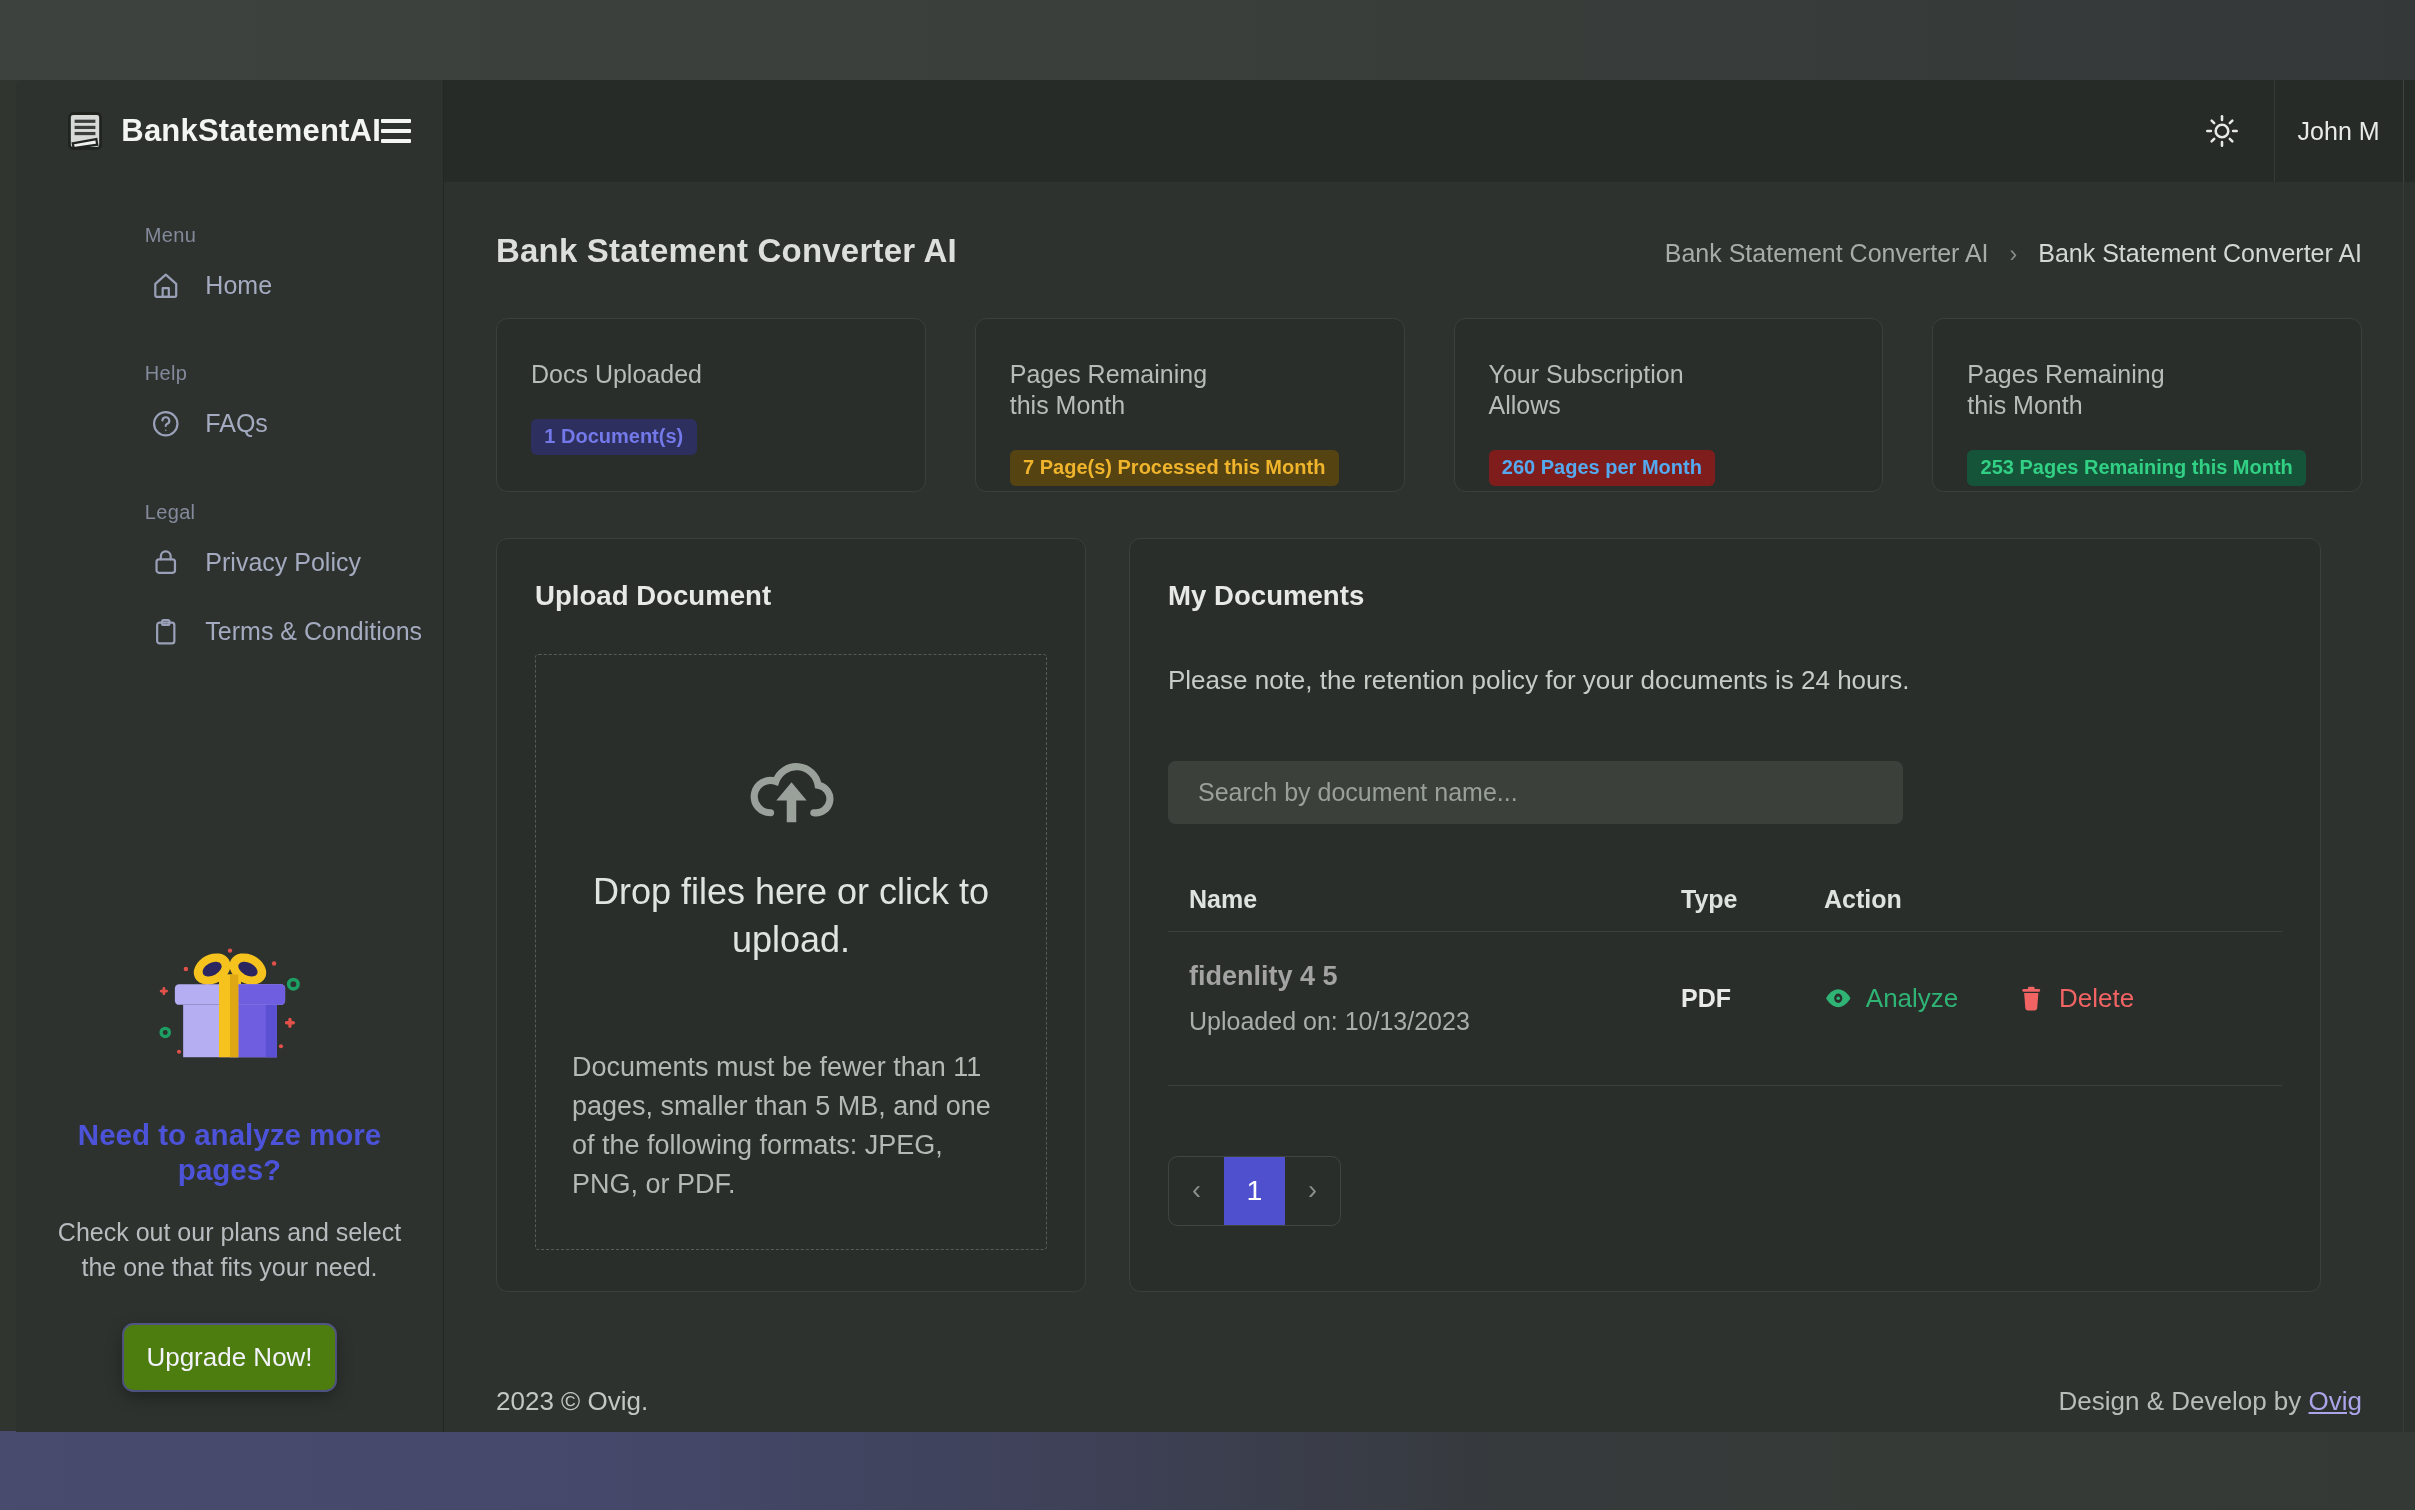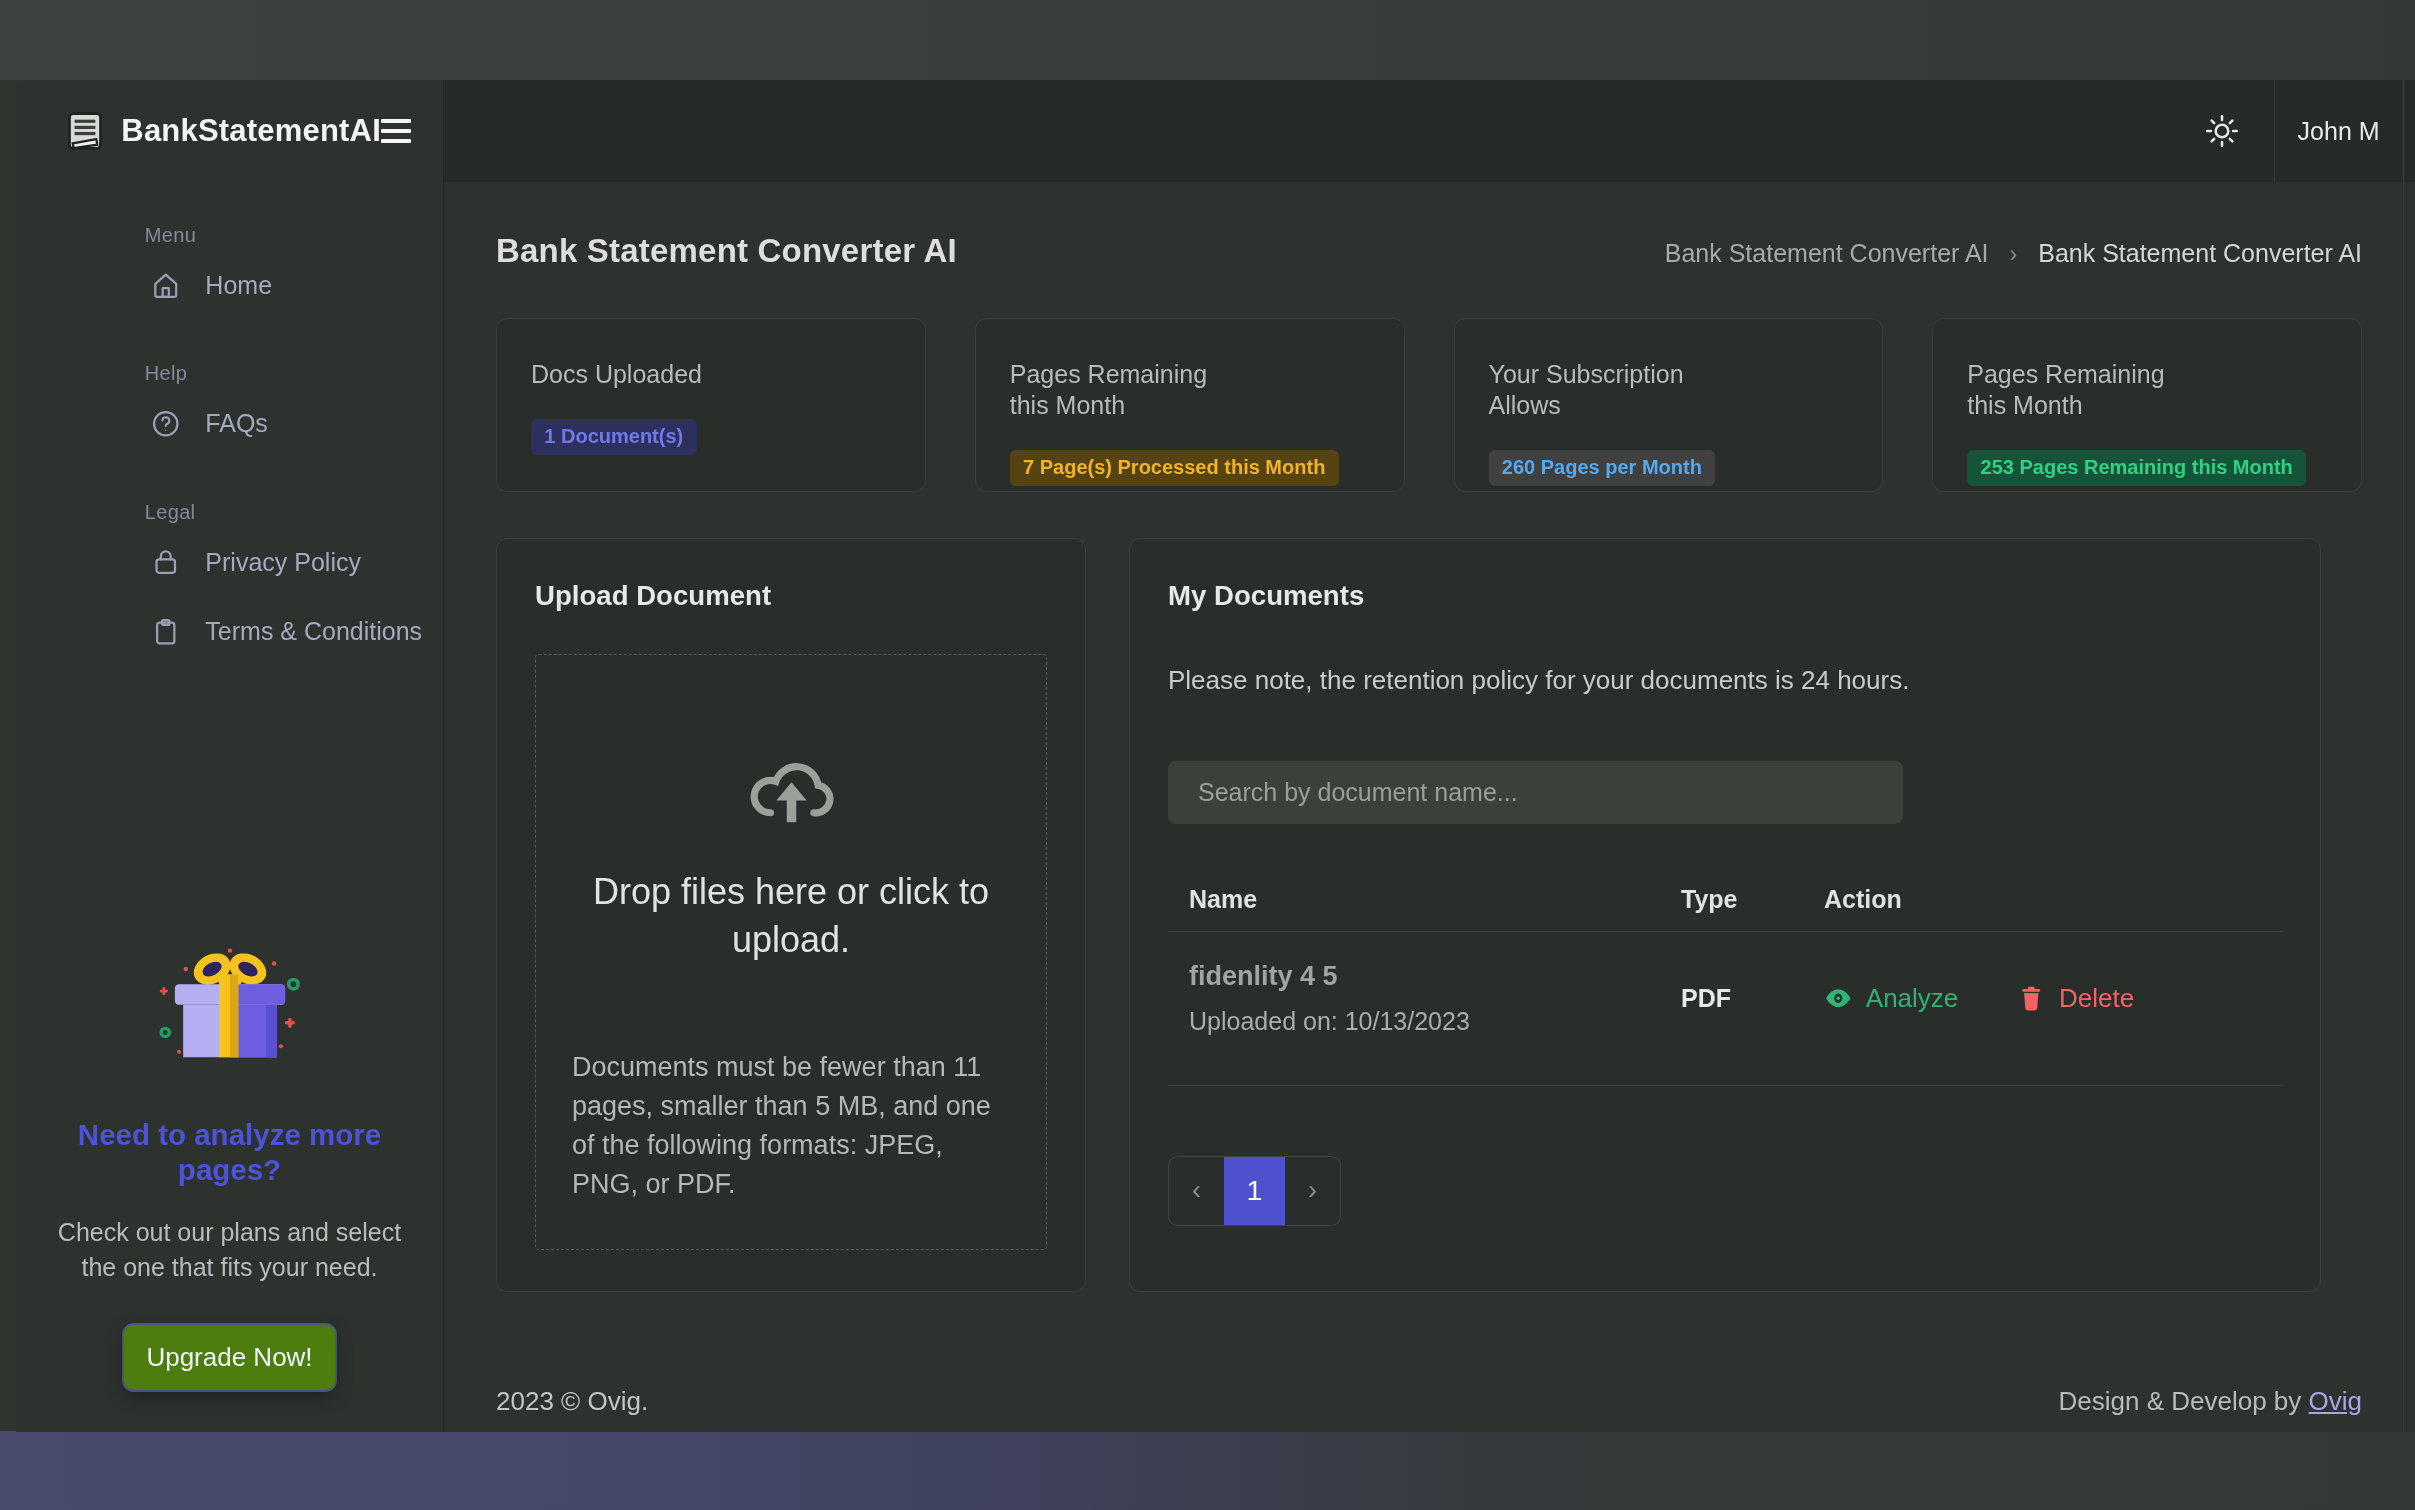--- a/index.html
+++ b/index.html
@@ -264,21 +264,21 @@
         <div class="card">
           <div class="card-title">Docs Uploaded</div>
           <div class="badge" style="color:#7479ea;background:#2d2f5e">1 Document(s)</div>
         </div>
         <div class="card">
           <div class="card-title">Pages Remaining this Month</div>
           <div class="badge" style="color:#f0b42c;background:#554312">7 Page(s) Processed this Month</div>
         </div>
         <div class="card">
           <div class="card-title">Your Subscription Allows</div>
-          <div class="badge" style="color:#54a9ef;background:#404040">260 Pages per Month</div>
+          <div class="badge" style="color:#54a9ef;background:#7f1d1d">260 Pages per Month</div>
         </div>
         <div class="card">
           <div class="card-title">Pages Remaining this Month</div>
           <div class="badge" style="color:#32d084;background:#16543a">253 Pages Remaining this Month</div>
         </div>
       </div>
 
       <div class="panels">
 
         <div class="panel upload-panel">

